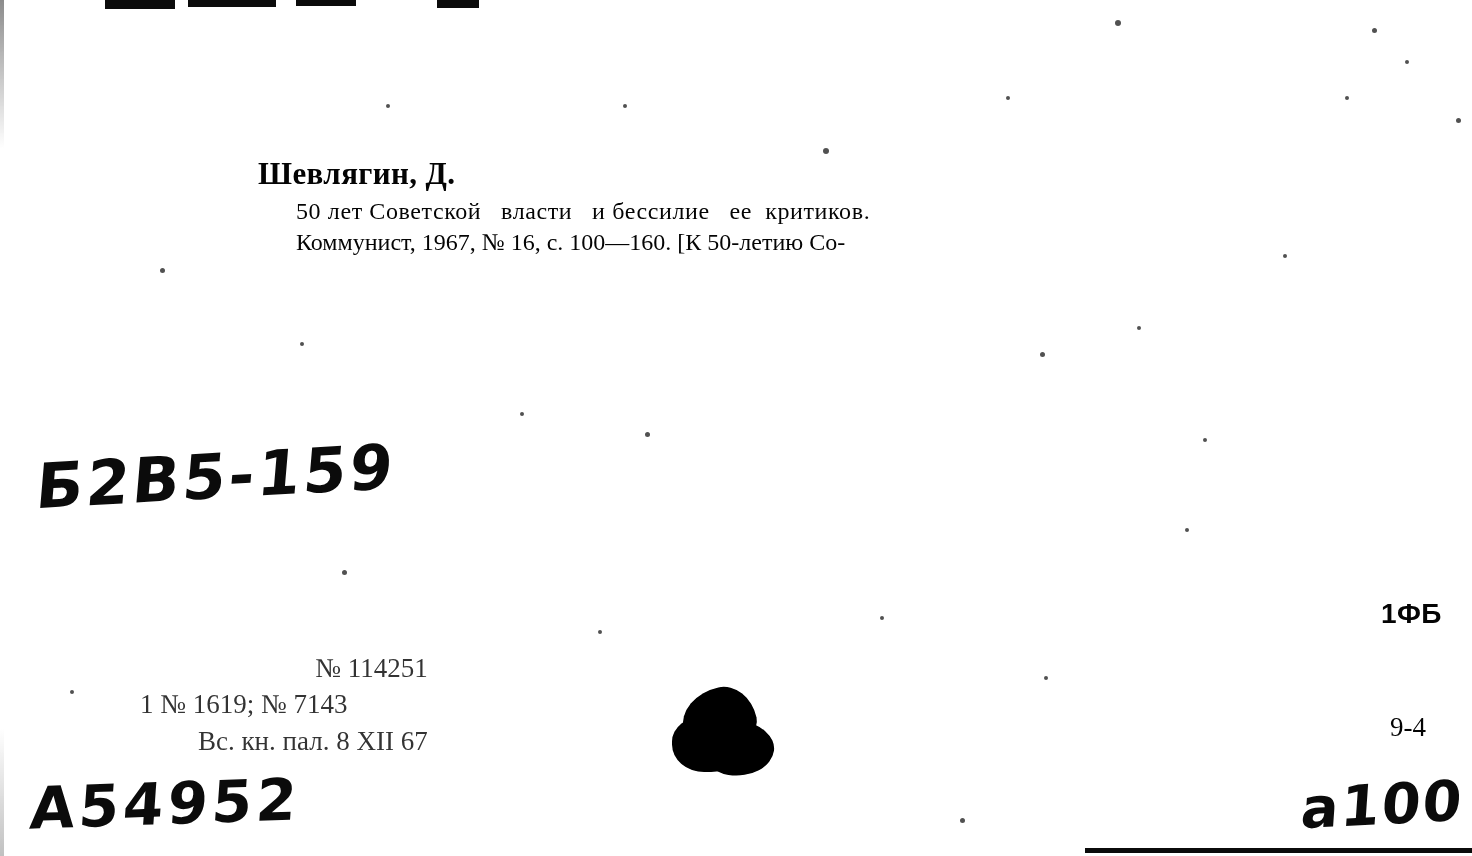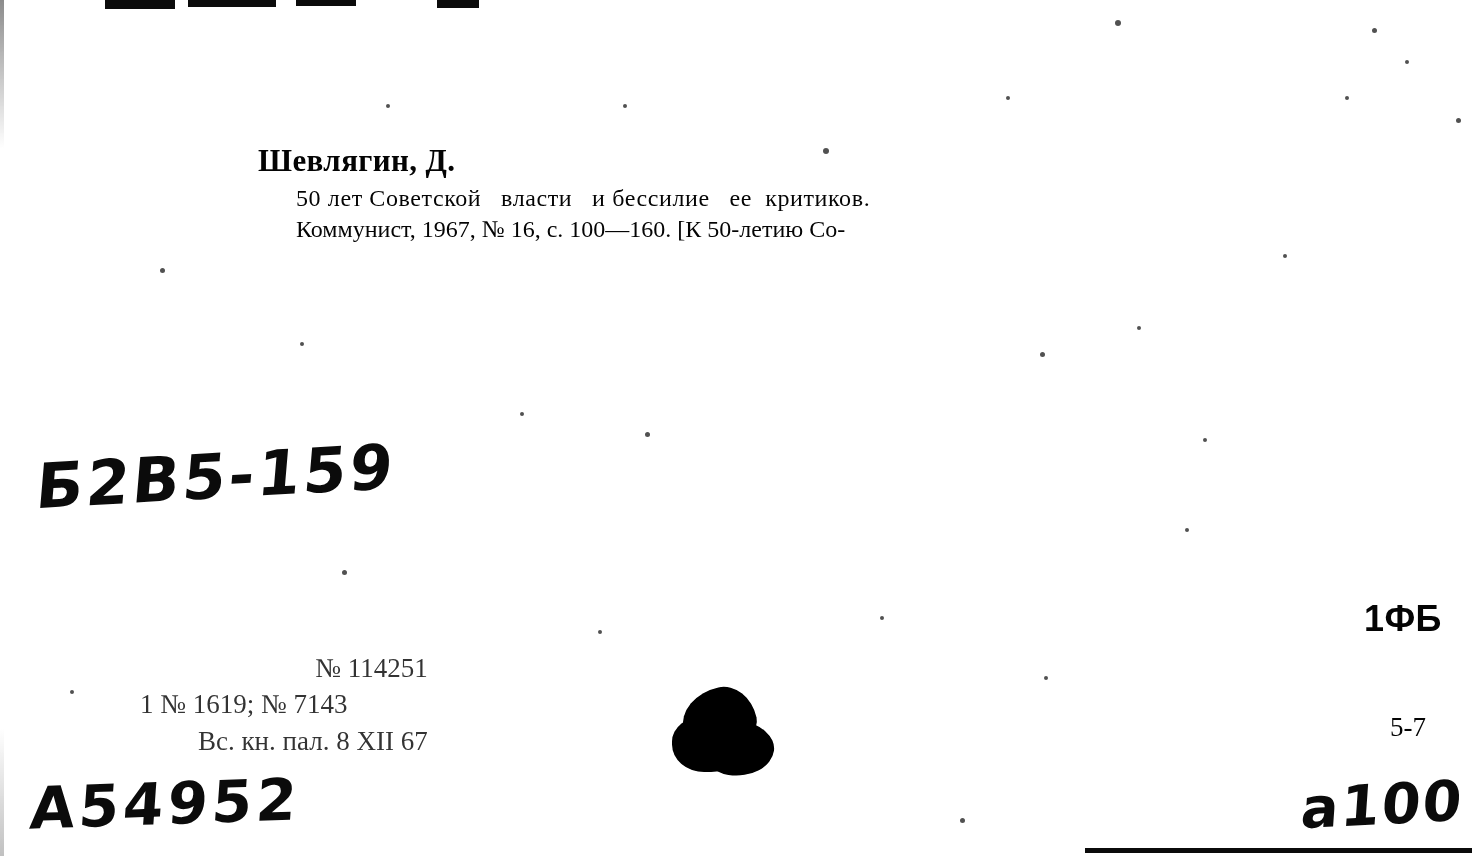--- a/index.html
+++ b/index.html
@@ -31,21 +31,21 @@
   .top-smudge {
     position: absolute;
     top: 0;
     background: #111;
   }
 
   
   #bib-block {
     position: absolute;
     left: 258px;
-    top: 143px;
+    top: 156px;
     width: 1190px;
   }
   #author {
     font-weight: bold;
     font-size: 31px;
     letter-spacing: .4px;
     line-height: 1.15;
     margin: 0 0 4px 0;
   }
   .bib-line {
@@ -111,21 +111,21 @@
   #reg-line-1 { padding-left: 58px; text-align: right; }
   #reg-line-3 { padding-left: 58px; }
 
   
   #label-fb {
     position: absolute;
     right: 30px;
     top: 598px;
     font-family: "Liberation Sans", sans-serif;
     font-weight: bold;
-    font-size: 36px;
+    font-size: 28px;
     letter-spacing: .5px;
   }
   #label-54 {
     position: absolute;
     right: 46px;
     top: 712px;
     font-family: "Liberation Serif", serif;
     font-size: 27px;
   }
 
@@ -228,19 +228,19 @@
     <div class="reg-line" id="reg-line-3">Вс. кн. пал. 8 XII 67</div>
   </div>
 
   <div id="ink-blot">
     <div class="b1"></div>
     <div class="b2"></div>
     <div class="b3"></div>
   </div>
 
   <div id="label-fb">1ФБ</div>
-  <div id="label-54">5-7</div>
+  <div id="label-54">9-4</div>
 
   <div id="hand-bottom-left">А54952</div>
   <div id="hand-bottom-right">а100</div>
 
   <div id="bottom-rule"></div>
 </div>
 
 </body></html>

